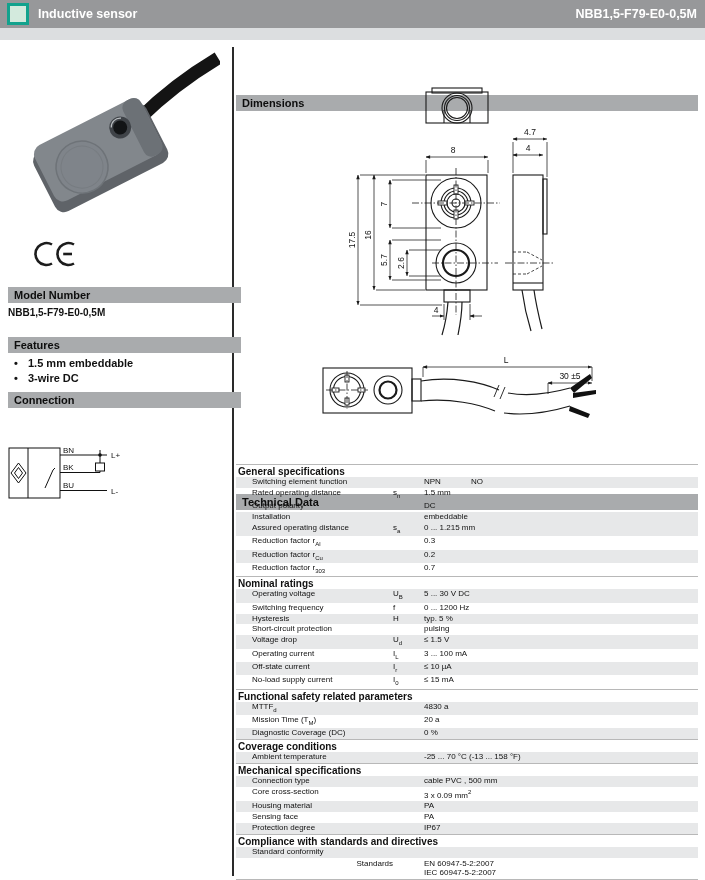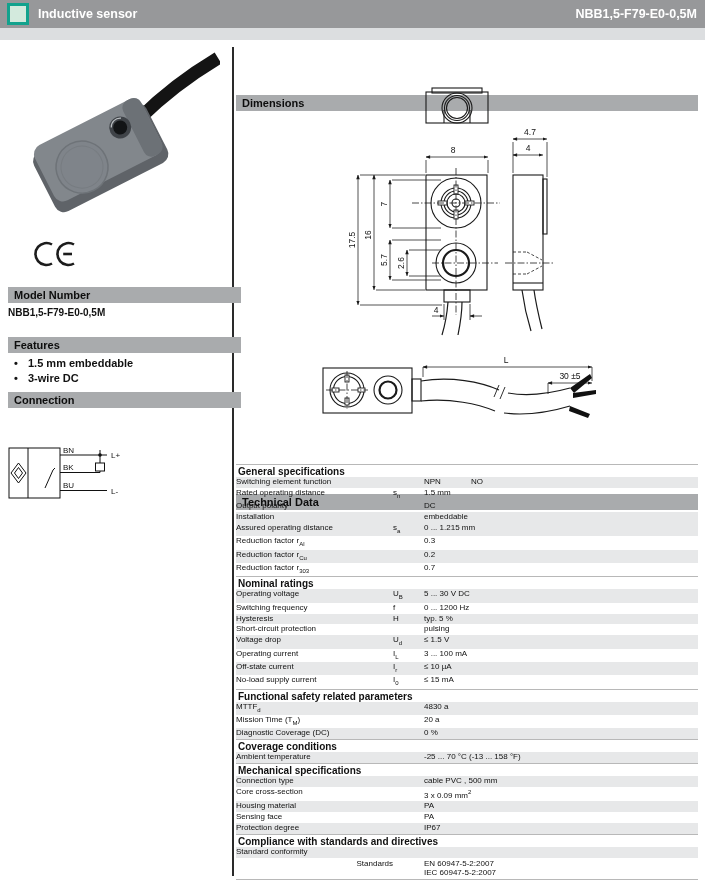--- a/index.html
+++ b/index.html
@@ -32,21 +32,21 @@
   #cemark{position:absolute;left:30px;top:240px;}
   #connsvg{position:absolute;left:8px;top:441px;}
   #dimsvg{position:absolute;left:236px;top:63px;}
 
   
   #techtable{position:absolute;left:236px;top:464px;width:462px;}
   .tgroup{font-size:10px;font-weight:bold;line-height:11px;border-top:1px solid #b8b8b8;padding:1px 0 0 2px;}
   .tr{display:grid;grid-template-columns:157px 31px 1fr;font-size:8px;line-height:10.8px;}
   .tr.shade{background:#e7e8e9;}
   .tr.multi{line-height:9.6px;padding:1px 0;}
-  .td-label{}
+  .td-label{padding-left:16px;}
   .td-label.ind2{padding-left:34px;text-align:right;}
   .td-val{white-space:pre-line;padding-right:14px;}
   .td-val2{display:inline-block;margin-left:30px;}
   sub,sup{font-size:6px;}
   svg text{font-family:"Liberation Sans","DejaVu Sans",sans-serif;font-size:8.5px;fill:#111;}
   svg text.wl{font-size:8px;}
 </style>
 </head>
 <body>
 

